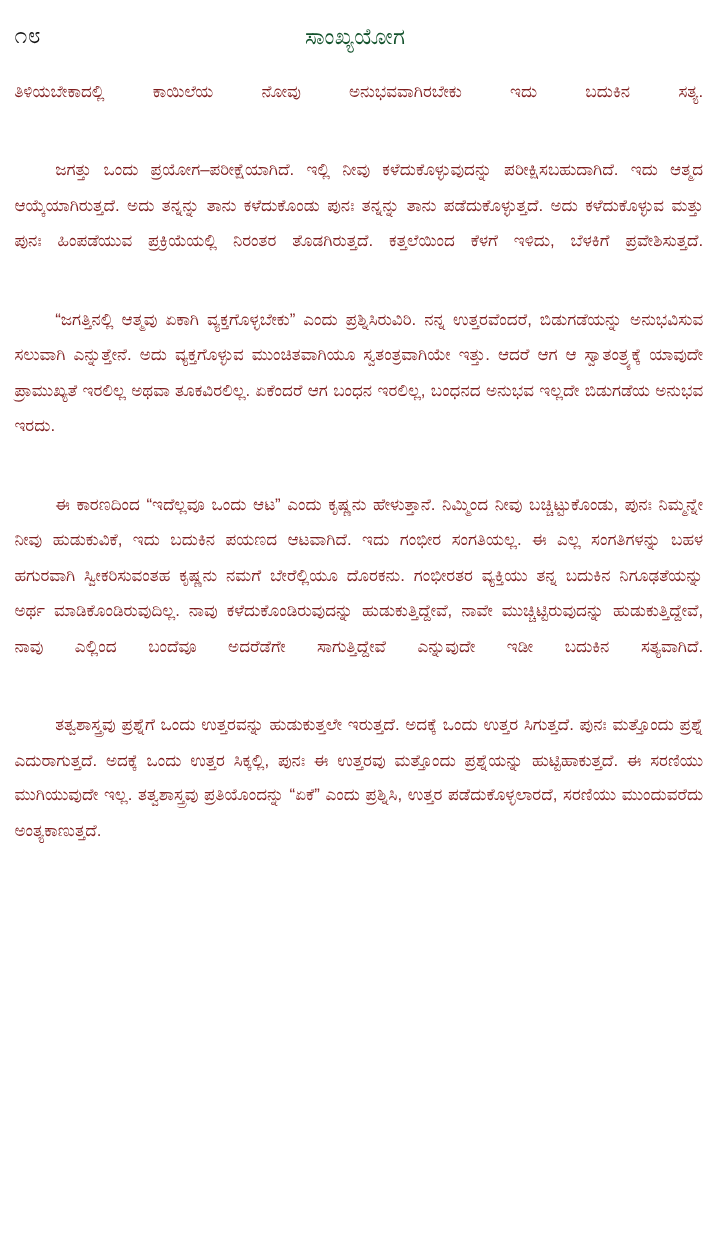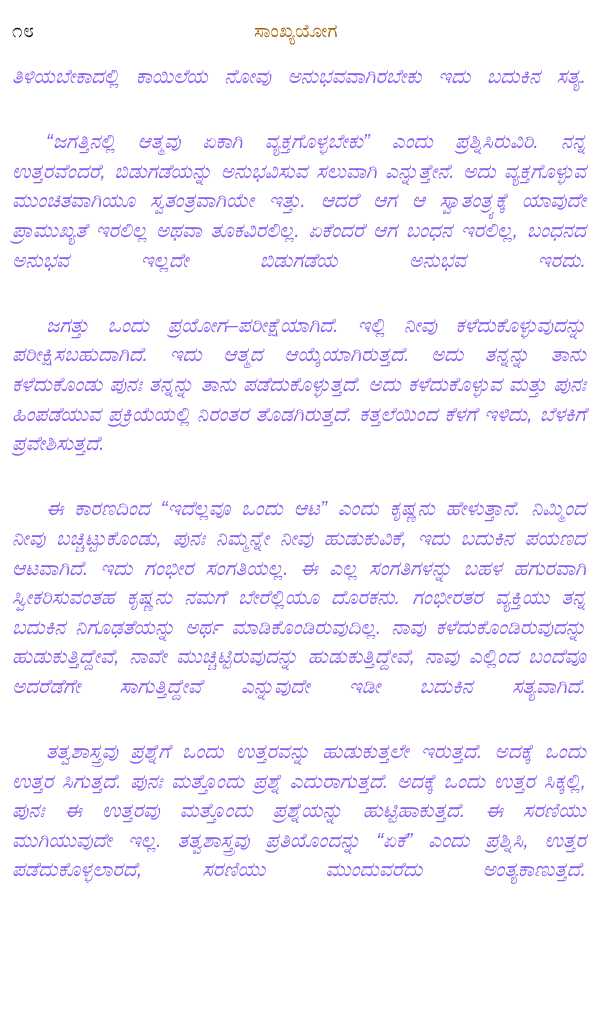--- a/index.html
+++ b/index.html
@@ -43,39 +43,38 @@
   }
   .head-title {
     position: absolute;
     left: 0;
     right: 0;
     top: 0;
     text-align: center;
     font-size: 18.5px;
     line-height: 26px;
     letter-spacing: 0.3px;
-    color: #a16207;
+    color: #14532d;
     padding-right: 6px;
   }
 
   
   .body-text {
     margin: 0 14px 0 12px;
   }
   .para {
     margin: 0 0 6px 0;
-    font-size: 20px;
+    font-size: 14px;
     line-height: 29.6px;
     text-align: justify;
     text-justify: inter-word;
     word-spacing: 0.5px;
-    color: #8b5cf6;
+    color: #7f1d1d;
     -webkit-hyphens: none;
     hyphens: none;
-    font-style: italic;
   }
   .para.indent {
     text-indent: 34px;
   }
   .para.no-indent {
     text-indent: 0;
   }
   
   .para::after {
     content: "";
@@ -93,19 +92,19 @@
 
 <div class="page" style="background: rgb(255, 255, 255); color: rgb(13, 13, 13);">
 
   <div class="running-head">
     <div class="folio">೧೮</div>
     <div class="head-title">ಸಾಂಖ್ಯಯೋಗ</div>
   </div>
 
   <div class="body-text">
     <p class="para no-indent">ತಿಳಿಯಬೇಕಾದಲ್ಲಿ ಕಾಯಿಲೆಯ ನೋವು ಅನುಭವವಾಗಿರಬೇಕು ಇದು ಬದುಕಿನ ಸತ್ಯ.</p>
+    <p class="para indent">ಜಗತ್ತು ಒಂದು ಪ್ರಯೋಗ–ಪರೀಕ್ಷೆಯಾಗಿದೆ. ಇಲ್ಲಿ ನೀವು ಕಳೆದುಕೊಳ್ಳುವುದನ್ನು ಪರೀಕ್ಷಿಸಬಹುದಾಗಿದೆ. ಇದು ಆತ್ಮದ ಆಯ್ಕೆಯಾಗಿರುತ್ತದೆ. ಅದು ತನ್ನನ್ನು ತಾನು ಕಳೆದುಕೊಂಡು ಪುನಃ ತನ್ನನ್ನು ತಾನು ಪಡೆದುಕೊಳ್ಳುತ್ತದೆ. ಅದು ಕಳೆದುಕೊಳ್ಳುವ ಮತ್ತು ಪುನಃ ಹಿಂಪಡೆಯುವ ಪ್ರಕ್ರಿಯೆಯಲ್ಲಿ ನಿರಂತರ ತೊಡಗಿರುತ್ತದೆ. ಕತ್ತಲೆಯಿಂದ ಕೆಳಗೆ ಇಳಿದು, ಬೆಳಕಿಗೆ ಪ್ರವೇಶಿಸುತ್ತದೆ.</p>
     <p class="para indent">“ಜಗತ್ತಿನಲ್ಲಿ ಆತ್ಮವು ಏಕಾಗಿ ವ್ಯಕ್ತಗೊಳ್ಳಬೇಕು” ಎಂದು ಪ್ರಶ್ನಿಸಿರುವಿರಿ. ನನ್ನ ಉತ್ತರವೆಂದರೆ, ಬಿಡುಗಡೆಯನ್ನು ಅನುಭವಿಸುವ ಸಲುವಾಗಿ ಎನ್ನುತ್ತೇನೆ. ಅದು ವ್ಯಕ್ತಗೊಳ್ಳುವ ಮುಂಚಿತವಾಗಿಯೂ ಸ್ವತಂತ್ರವಾಗಿಯೇ ಇತ್ತು. ಆದರೆ ಆಗ ಆ ಸ್ವಾತಂತ್ರ್ಯಕ್ಕೆ ಯಾವುದೇ ಪ್ರಾಮುಖ್ಯತೆ ಇರಲಿಲ್ಲ ಅಥವಾ ತೂಕವಿರಲಿಲ್ಲ. ಏಕೆಂದರೆ ಆಗ ಬಂಧನ ಇರಲಿಲ್ಲ, ಬಂಧನದ ಅನುಭವ ಇಲ್ಲದೇ ಬಿಡುಗಡೆಯ ಅನುಭವ ಇರದು.</p>
-    <p class="para indent">ಜಗತ್ತು ಒಂದು ಪ್ರಯೋಗ–ಪರೀಕ್ಷೆಯಾಗಿದೆ. ಇಲ್ಲಿ ನೀವು ಕಳೆದುಕೊಳ್ಳುವುದನ್ನು ಪರೀಕ್ಷಿಸಬಹುದಾಗಿದೆ. ಇದು ಆತ್ಮದ ಆಯ್ಕೆಯಾಗಿರುತ್ತದೆ. ಅದು ತನ್ನನ್ನು ತಾನು ಕಳೆದುಕೊಂಡು ಪುನಃ ತನ್ನನ್ನು ತಾನು ಪಡೆದುಕೊಳ್ಳುತ್ತದೆ. ಅದು ಕಳೆದುಕೊಳ್ಳುವ ಮತ್ತು ಪುನಃ ಹಿಂಪಡೆಯುವ ಪ್ರಕ್ರಿಯೆಯಲ್ಲಿ ನಿರಂತರ ತೊಡಗಿರುತ್ತದೆ. ಕತ್ತಲೆಯಿಂದ ಕೆಳಗೆ ಇಳಿದು, ಬೆಳಕಿಗೆ ಪ್ರವೇಶಿಸುತ್ತದೆ.</p>
     <p class="para indent">ಈ ಕಾರಣದಿಂದ “ಇದೆಲ್ಲವೂ ಒಂದು ಆಟ” ಎಂದು ಕೃಷ್ಣನು ಹೇಳುತ್ತಾನೆ. ನಿಮ್ಮಿಂದ ನೀವು ಬಚ್ಚಿಟ್ಟುಕೊಂಡು, ಪುನಃ ನಿಮ್ಮನ್ನೇ ನೀವು ಹುಡುಕುವಿಕೆ, ಇದು ಬದುಕಿನ ಪಯಣದ ಆಟವಾಗಿದೆ. ಇದು ಗಂಭೀರ ಸಂಗತಿಯಲ್ಲ. ಈ ಎಲ್ಲ ಸಂಗತಿಗಳನ್ನು ಬಹಳ ಹಗುರವಾಗಿ ಸ್ವೀಕರಿಸುವಂತಹ ಕೃಷ್ಣನು ನಮಗೆ ಬೇರೆಲ್ಲಿಯೂ ದೊರಕನು. ಗಂಭೀರತರ ವ್ಯಕ್ತಿಯು ತನ್ನ ಬದುಕಿನ ನಿಗೂಢತೆಯನ್ನು ಅರ್ಥ ಮಾಡಿಕೊಂಡಿರುವುದಿಲ್ಲ. ನಾವು ಕಳೆದುಕೊಂಡಿರುವುದನ್ನು ಹುಡುಕುತ್ತಿದ್ದೇವೆ, ನಾವೇ ಮುಚ್ಚಿಟ್ಟಿರುವುದನ್ನು ಹುಡುಕುತ್ತಿದ್ದೇವೆ, ನಾವು ಎಲ್ಲಿಂದ ಬಂದೆವೂ ಅದರೆಡೆಗೇ ಸಾಗುತ್ತಿದ್ದೇವೆ ಎನ್ನುವುದೇ ಇಡೀ ಬದುಕಿನ ಸತ್ಯವಾಗಿದೆ.</p>
     <p class="para indent">ತತ್ವಶಾಸ್ತ್ರವು ಪ್ರಶ್ನೆಗೆ ಒಂದು ಉತ್ತರವನ್ನು ಹುಡುಕುತ್ತಲೇ ಇರುತ್ತದೆ. ಅದಕ್ಕೆ ಒಂದು ಉತ್ತರ ಸಿಗುತ್ತದೆ. ಪುನಃ ಮತ್ತೊಂದು ಪ್ರಶ್ನೆ ಎದುರಾಗುತ್ತದೆ. ಅದಕ್ಕೆ ಒಂದು ಉತ್ತರ ಸಿಕ್ಕಲ್ಲಿ, ಪುನಃ ಈ ಉತ್ತರವು ಮತ್ತೊಂದು ಪ್ರಶ್ನೆಯನ್ನು ಹುಟ್ಟಿಹಾಕುತ್ತದೆ. ಈ ಸರಣಿಯು ಮುಗಿಯುವುದೇ ಇಲ್ಲ. ತತ್ವಶಾಸ್ತ್ರವು ಪ್ರತಿಯೊಂದನ್ನು “ಏಕೆ” ಎಂದು ಪ್ರಶ್ನಿಸಿ, ಉತ್ತರ ಪಡೆದುಕೊಳ್ಳಲಾರದೆ, ಸರಣಿಯು ಮುಂದುವರೆದು ಅಂತ್ಯಕಾಣುತ್ತದೆ.</p>
   </div>
 
 </div>
 
 </body></html>

